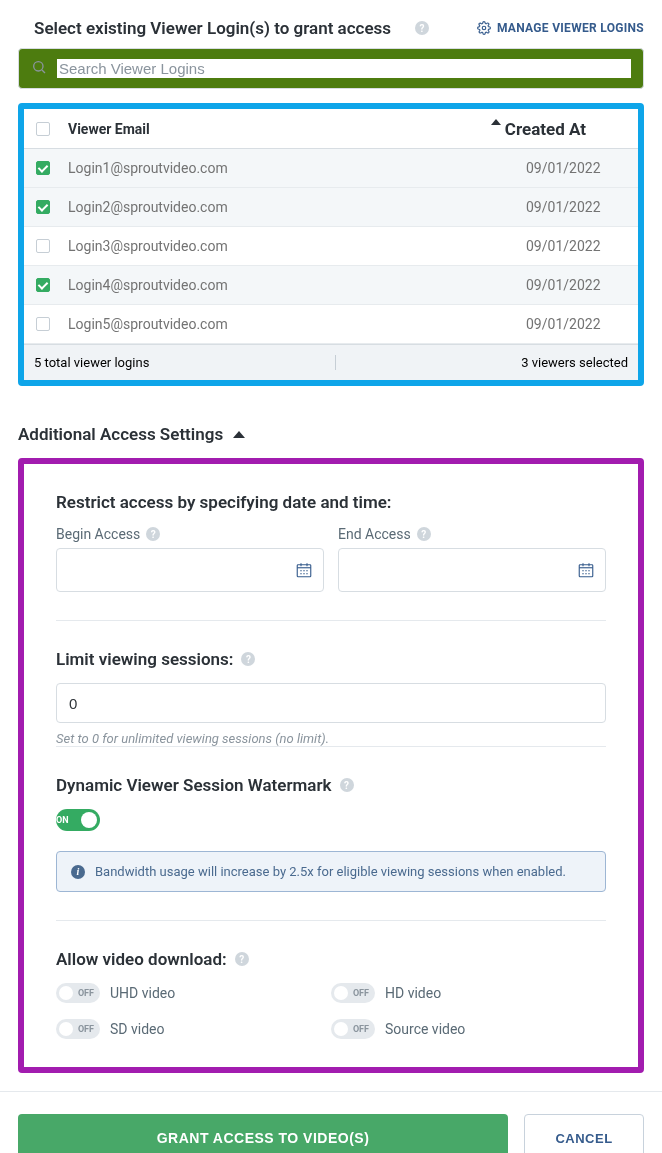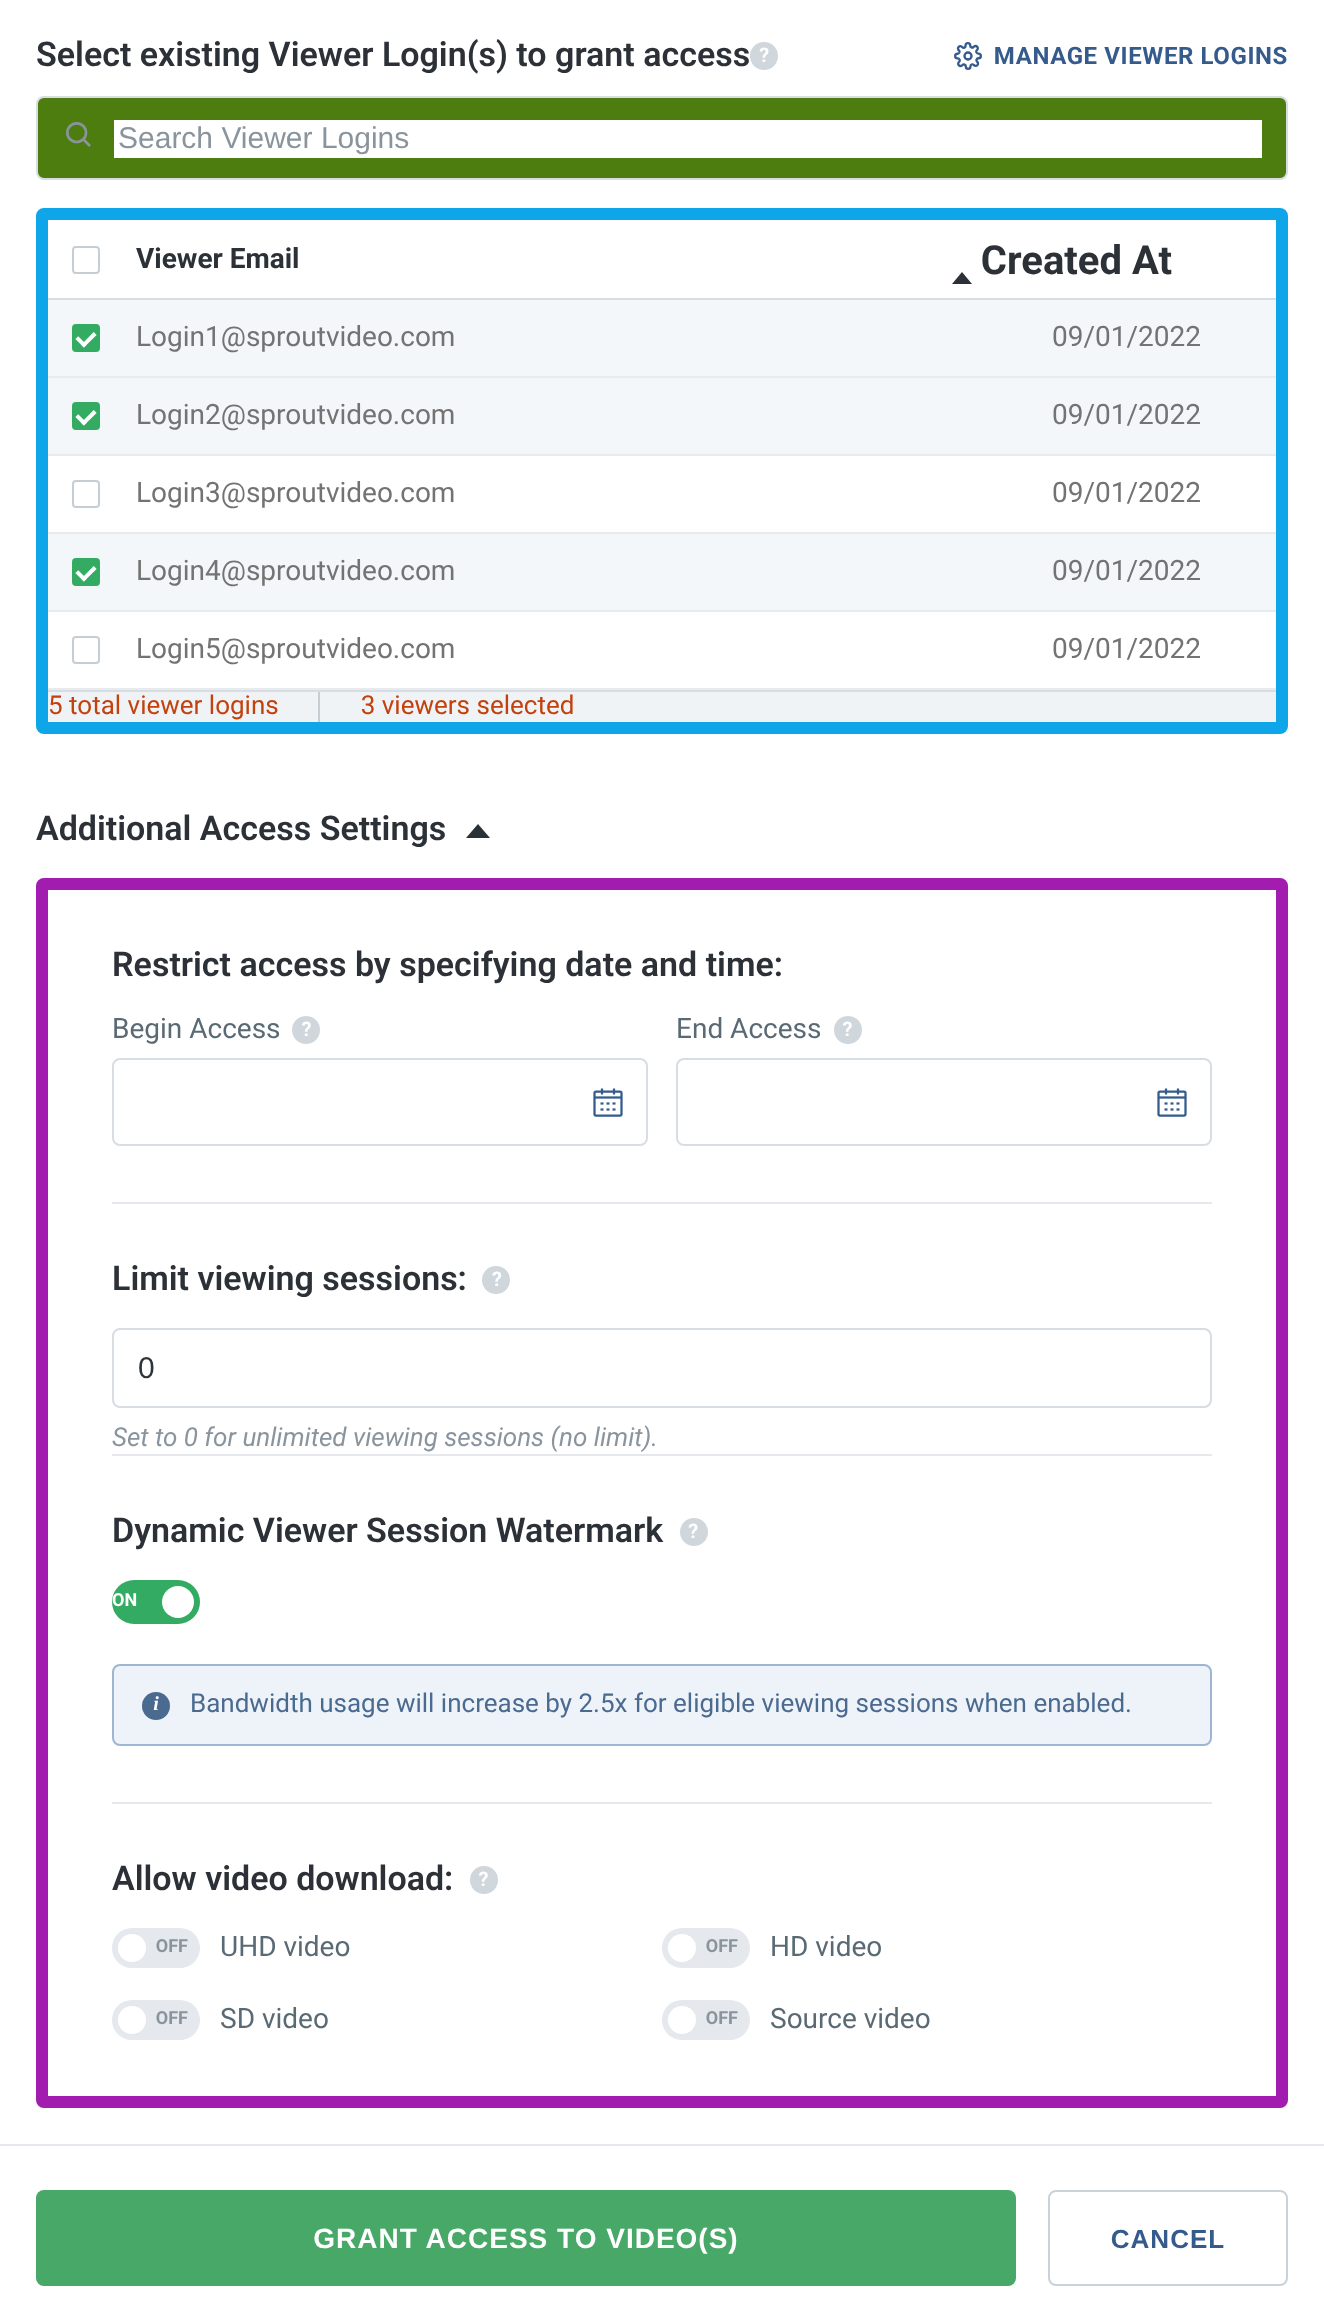--- a/index.html
+++ b/index.html
@@ -18,21 +18,22 @@
     justify-content: space-between;
     align-items: center;
     margin-bottom: 10px;
   }
   .title {
     font-size: 17px;
     font-weight: 600;
     color: #2b3137;
     display: flex;
     align-items: center;
-    gap: 0;
+    gap: 24px;
+    margin-left: 16px;
   }
   .help-icon {
     width: 14px; height: 14px;
     border-radius: 50%;
     background: #cfd6dc;
     color: #fff;
     font-size: 10px;
     display: inline-flex;
     align-items: center;
     justify-content: center;
@@ -86,23 +87,23 @@
   .th-email {
     flex: 1;
     font-weight: 700;
     color: #2b3137;
     font-size: 14px;
     padding-left: 4px;
   }
   .th-date {
     font-weight: 700;
     color: #2b3137;
-    font-size: 20px;
-    display: flex;
-    align-items: flex-end;
+    font-size: 17px;
+    display: flex;
+    align-items: flex-start;
     gap: 4px;
     padding-right: 40px;
   }
   .sort-asc {
     width: 0; height: 0;
     border-left: 5px solid transparent;
     border-right: 5px solid transparent;
     border-bottom: 6px solid #2b3137;
   }
   .row {
@@ -139,25 +140,25 @@
     border: solid #fff;
     border-width: 0 2px 2px 0;
     transform: rotate(45deg);
     margin-top: -2px;
   }
 
   .table-footer {
     background: #f0f3f6;
     text-align: center;
     font-size: 13px;
-    color: #c2410c;
-    padding: 0;
+    color: #000000;
+    padding: 10px;
     border-top: 1px solid #d7dde2;
     display:flex;
-    justify-content:flex-start;
+    justify-content:space-between;
     gap: 20px;
   }
   .table-footer .divider {
     width:1px; background:#c6ced5;
   }
 
   .section-header {
     font-size: 17px;
     font-weight: 600;
     color: #2b3137;

